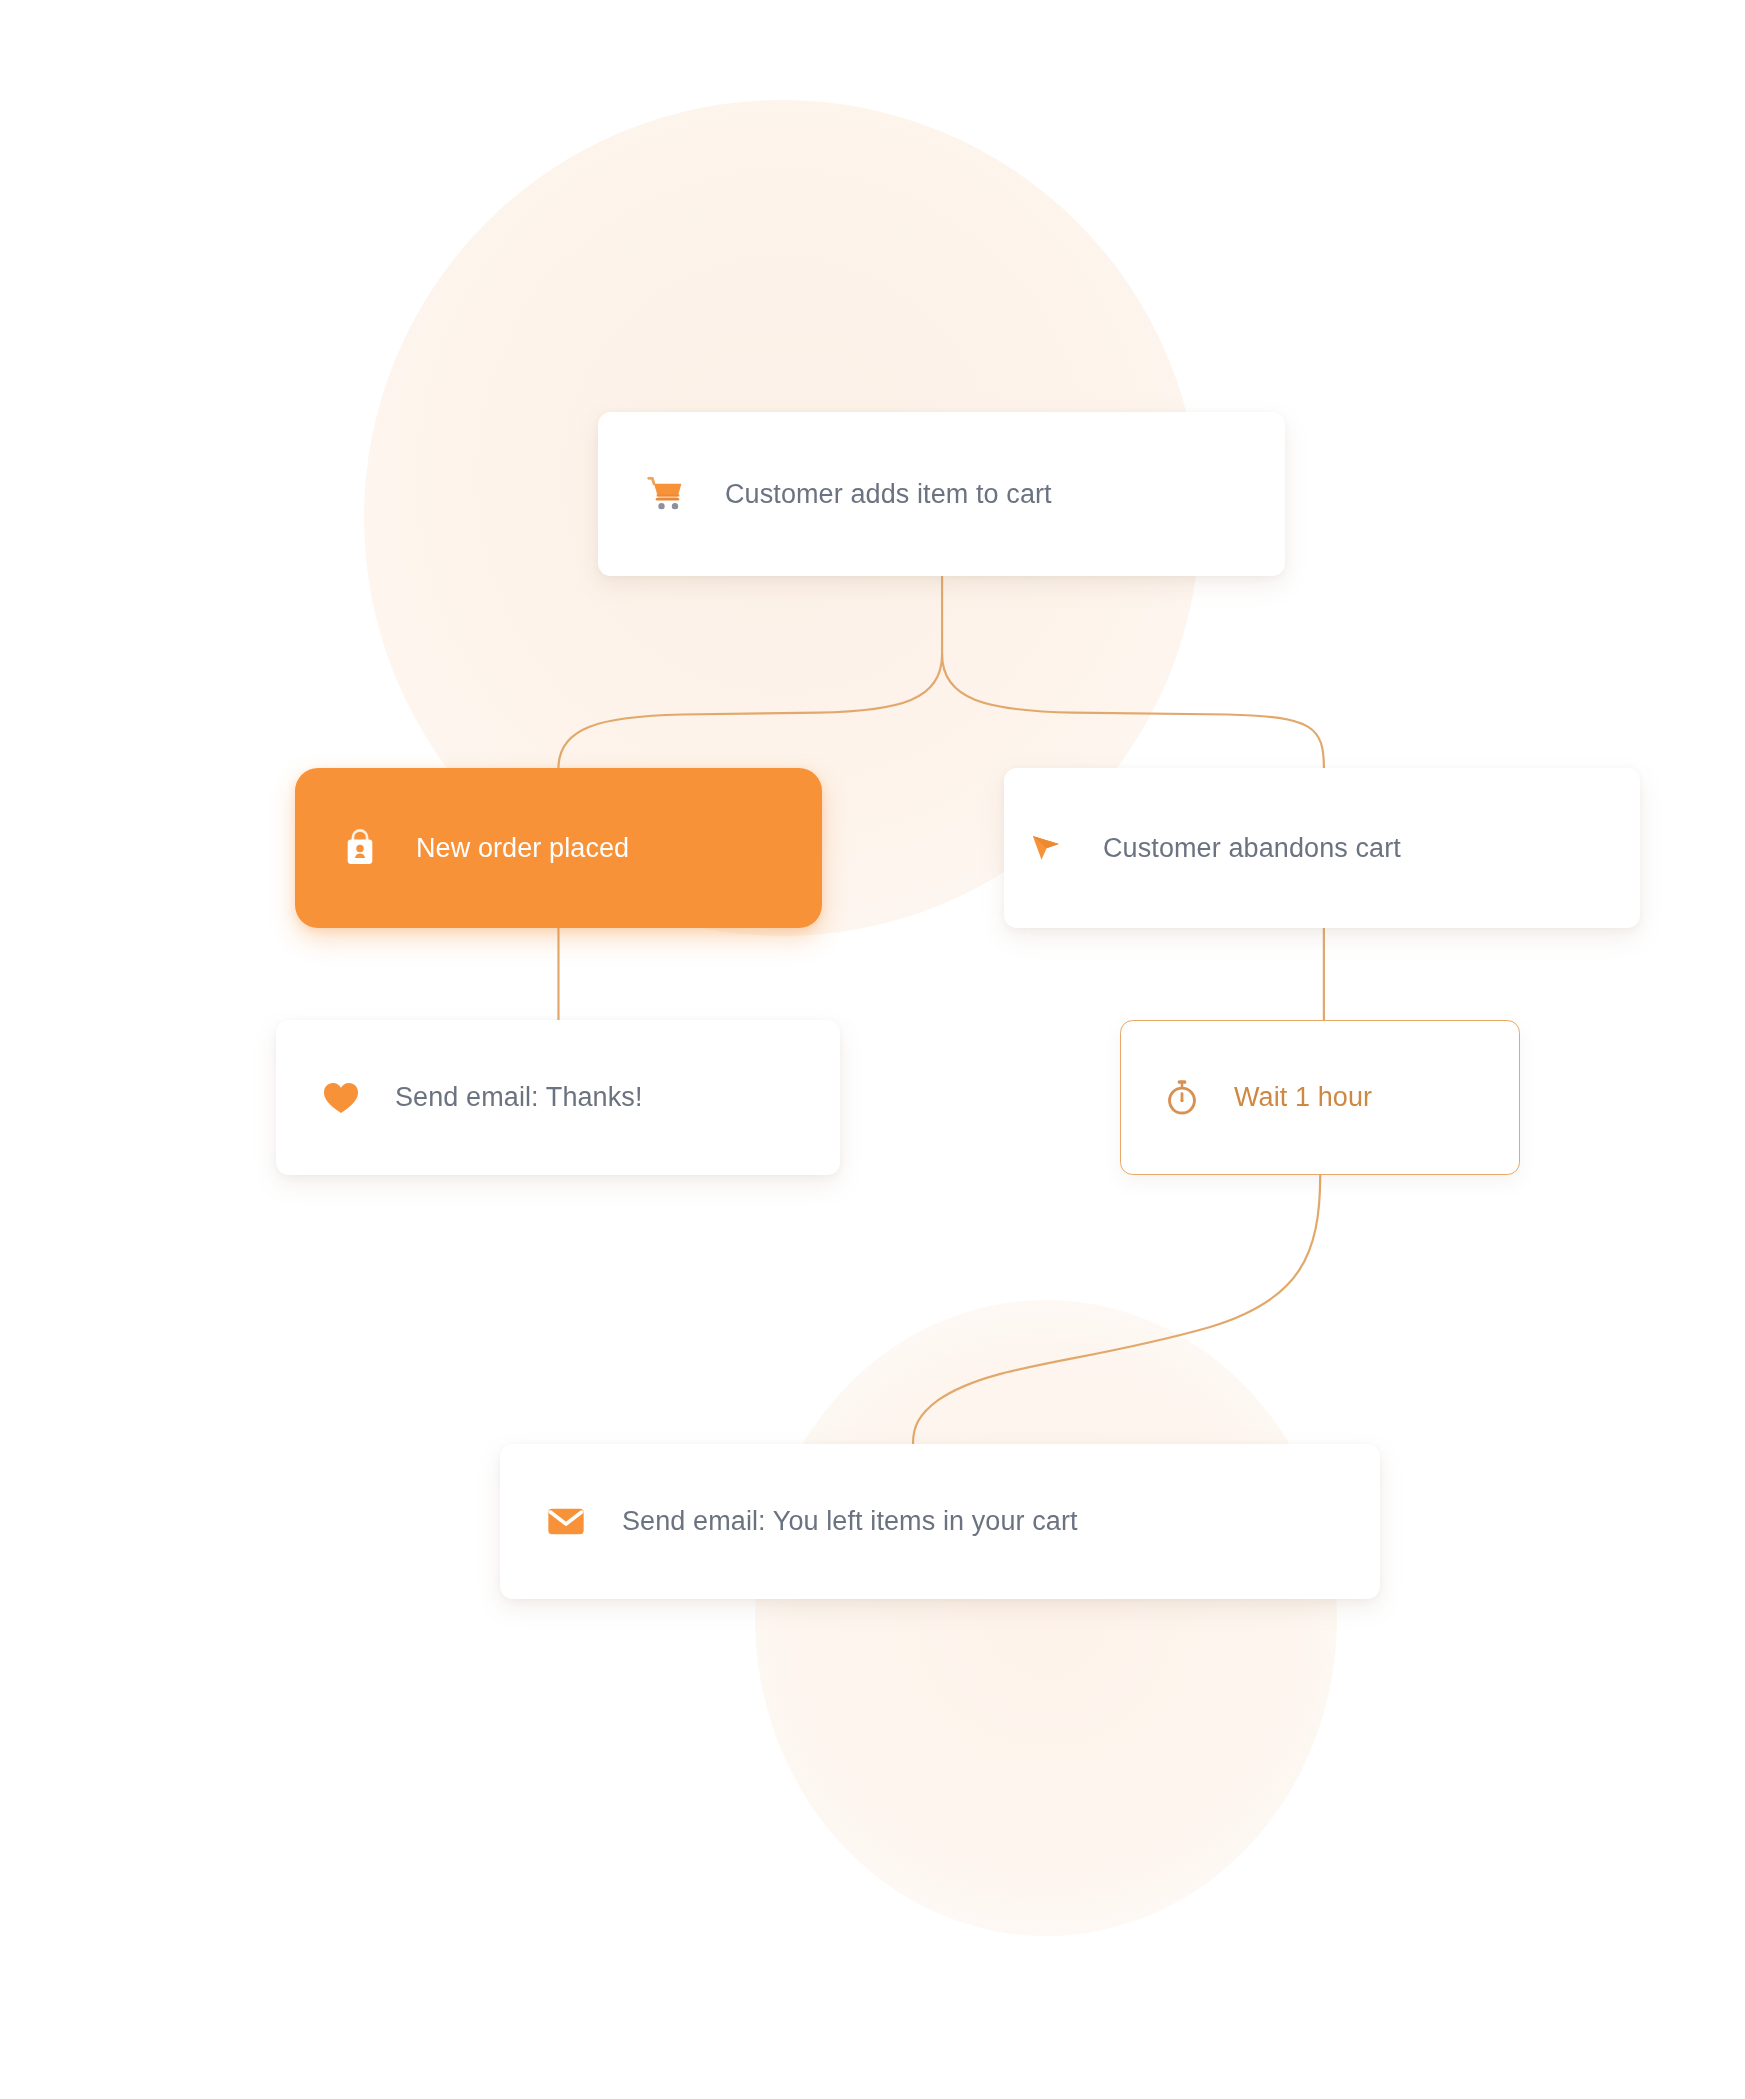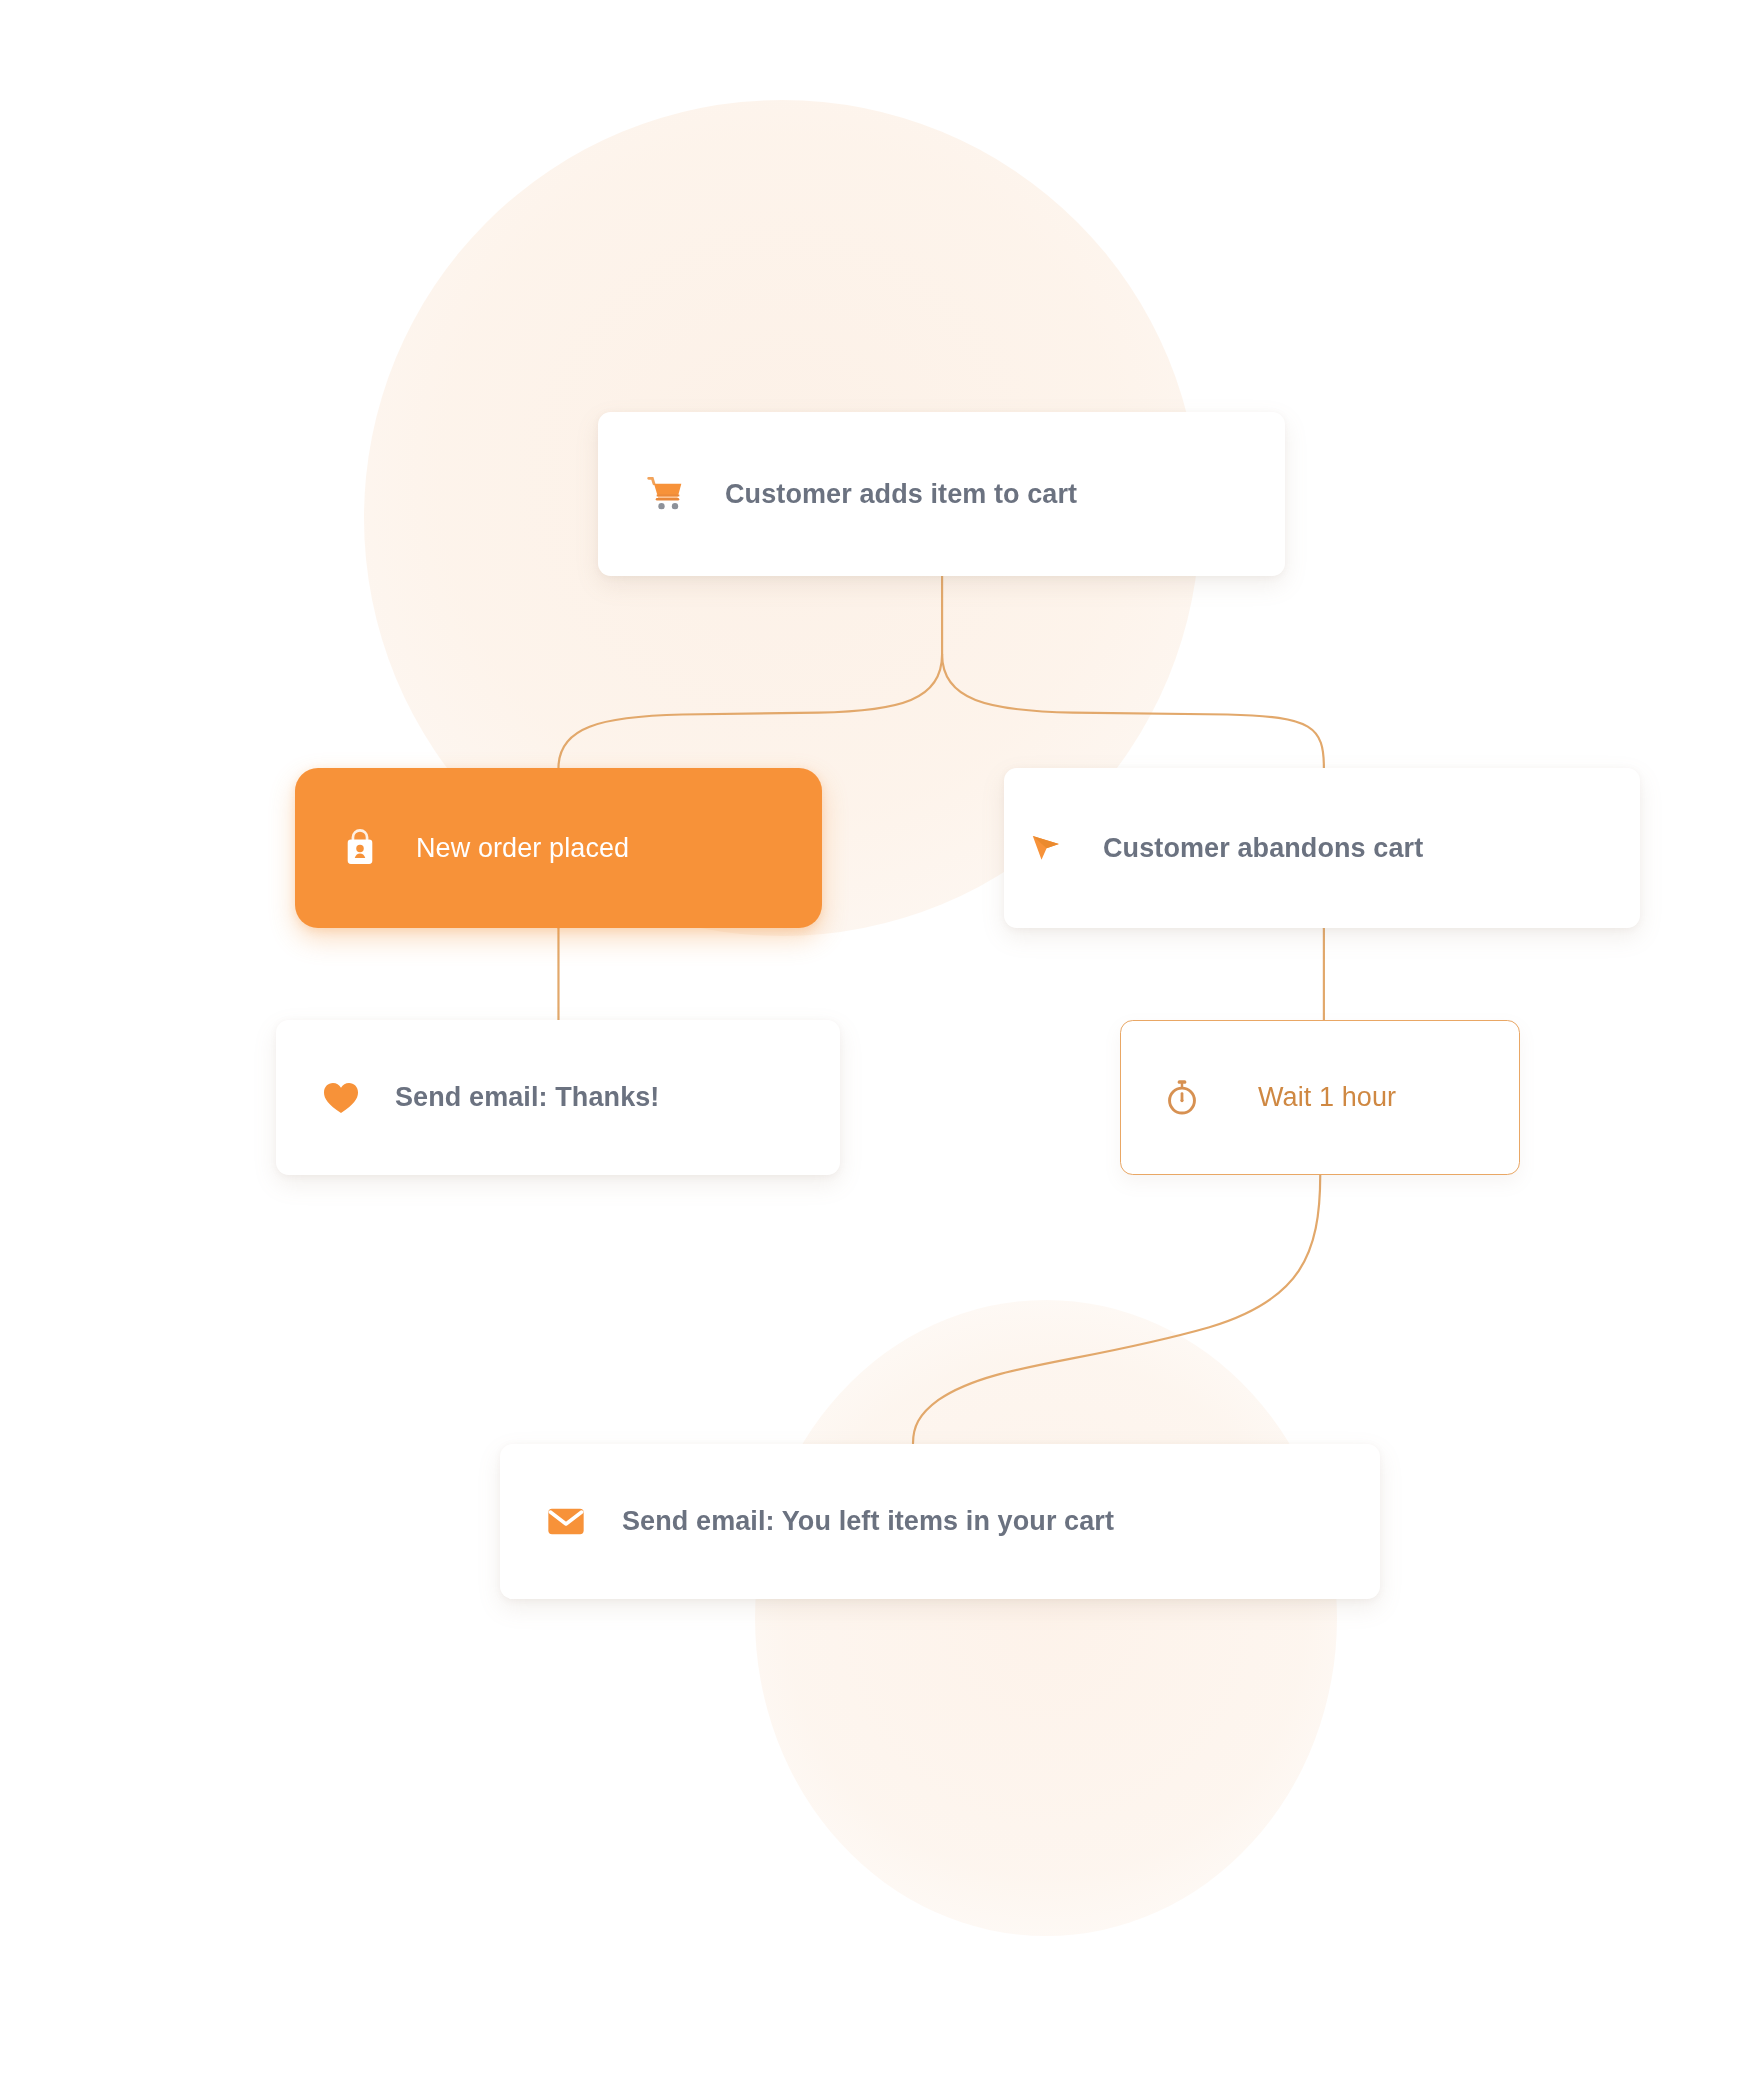--- a/index.html
+++ b/index.html
@@ -75,38 +75,37 @@
   .node .lbl {
     font-size: 27px;
     letter-spacing: 0.1px;
     white-space: nowrap;
   }
 
   
   .node.card {
     background: #ffffff;
     box-shadow: 0 9px 23.6px rgba(152,128,112,.13), 0 1.8px 6.4px rgba(152,128,112,.07);
-    font-weight: bold;
   }
   .node.card .lbl { color: #6b7280; }
 
   
   .node.solid {
     background: #f79239;
     box-shadow: 0 11px 25.5px rgba(243,146,57,.30), 0 2.7px 8.2px rgba(243,146,57,.18);
   }
   .node.solid .lbl { color: #ffffff; }
 
   
   .node.outline {
     background: #ffffff;
     border: 1.8px solid #e9a765;
     box-shadow: 0 7.3px 18px rgba(152,128,112,.08);
   }
-  .node.outline .lbl { color: #cf8842; margin-left: 24px; }
+  .node.outline .lbl { color: #cf8842; }
 
   
   #node-cart        { left: 598px;  top: 412px;  width: 687px;  height: 164px; padding-left: 47px; gap: 38px; }
   #node-order       { left: 295px;  top: 768px;  width: 527px;  height: 160px; padding-left: 44px; gap: 35px; border-radius: 23px; }
   #node-abandon     { left: 1004px; top: 768px;  width: 636px;  height: 160px; padding-left: 21px; gap: 36px; }
   #node-thanks      { left: 276px;  top: 1020px; width: 564px;  height: 155px; padding-left: 44px; gap: 33px; }
   #node-wait        { left: 1120px; top: 1020px; width: 400px;  height: 155px; padding-left: 40px; gap: 31px; }
   #node-cartemail   { left: 500px;  top: 1444px; width: 880px;  height: 155px; padding-left: 45px; gap: 35px; }
 </style>
 </head>

